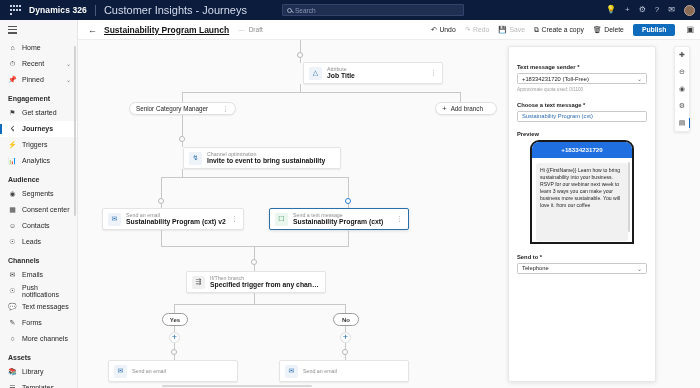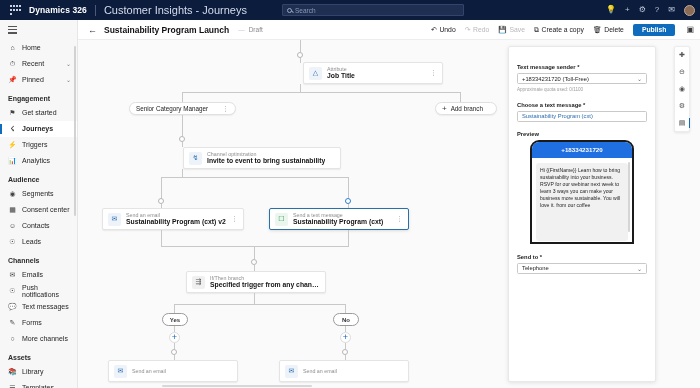--- a/index.html
+++ b/index.html
@@ -51,21 +51,21 @@
   .nav-chev { margin-left:auto; font-size:6px; color:#777; }
   .nav-group { font-size:7px; font-weight:bold; color:#2b2b2b; padding:7px 0 3px 8px; }
   .nav-scroll { position:absolute; right:1px; top:26px; width:2px; height:170px; background:#d2d2d2; border-radius:2px; }
 
   
   .cmdbar {
     position:absolute; left:78px; top:20px; right:0; height:20px;
     background:#fff; border-bottom:1px solid #ededed; display:flex; align-items:center;
   }
   .backarrow { font-size:9px; color:#333; margin:0 7px 0 10px; cursor:pointer; }
-  .jtitle { font-size:8.5px; font-weight:bold; color:#111; }
+  .jtitle { font-size:8.5px; font-weight:bold; color:#111;text-decoration:underline; }
   .jstatus { font-size:6.5px; color:#8a8a8a; margin-left:9px; }
   .jstatus:before { content:"—"; color:#c9c9c9; margin-right:4px; }
   .cmds { margin-left:auto; display:flex; align-items:center; gap:9px; padding-right:6px; }
   .cmd { display:flex; align-items:center; gap:2.5px; font-size:6.8px; color:#1b1b1b; cursor:pointer; }
   .cmd.dim { color:#b9b9b9; }
   .cmd .ci { font-size:7px; }
   .publish {
     background:#0f6cbd; color:#fff; font-size:6.8px; font-weight:bold;
     padding:2.5px 9px; border-radius:2px; cursor:pointer;
   }

